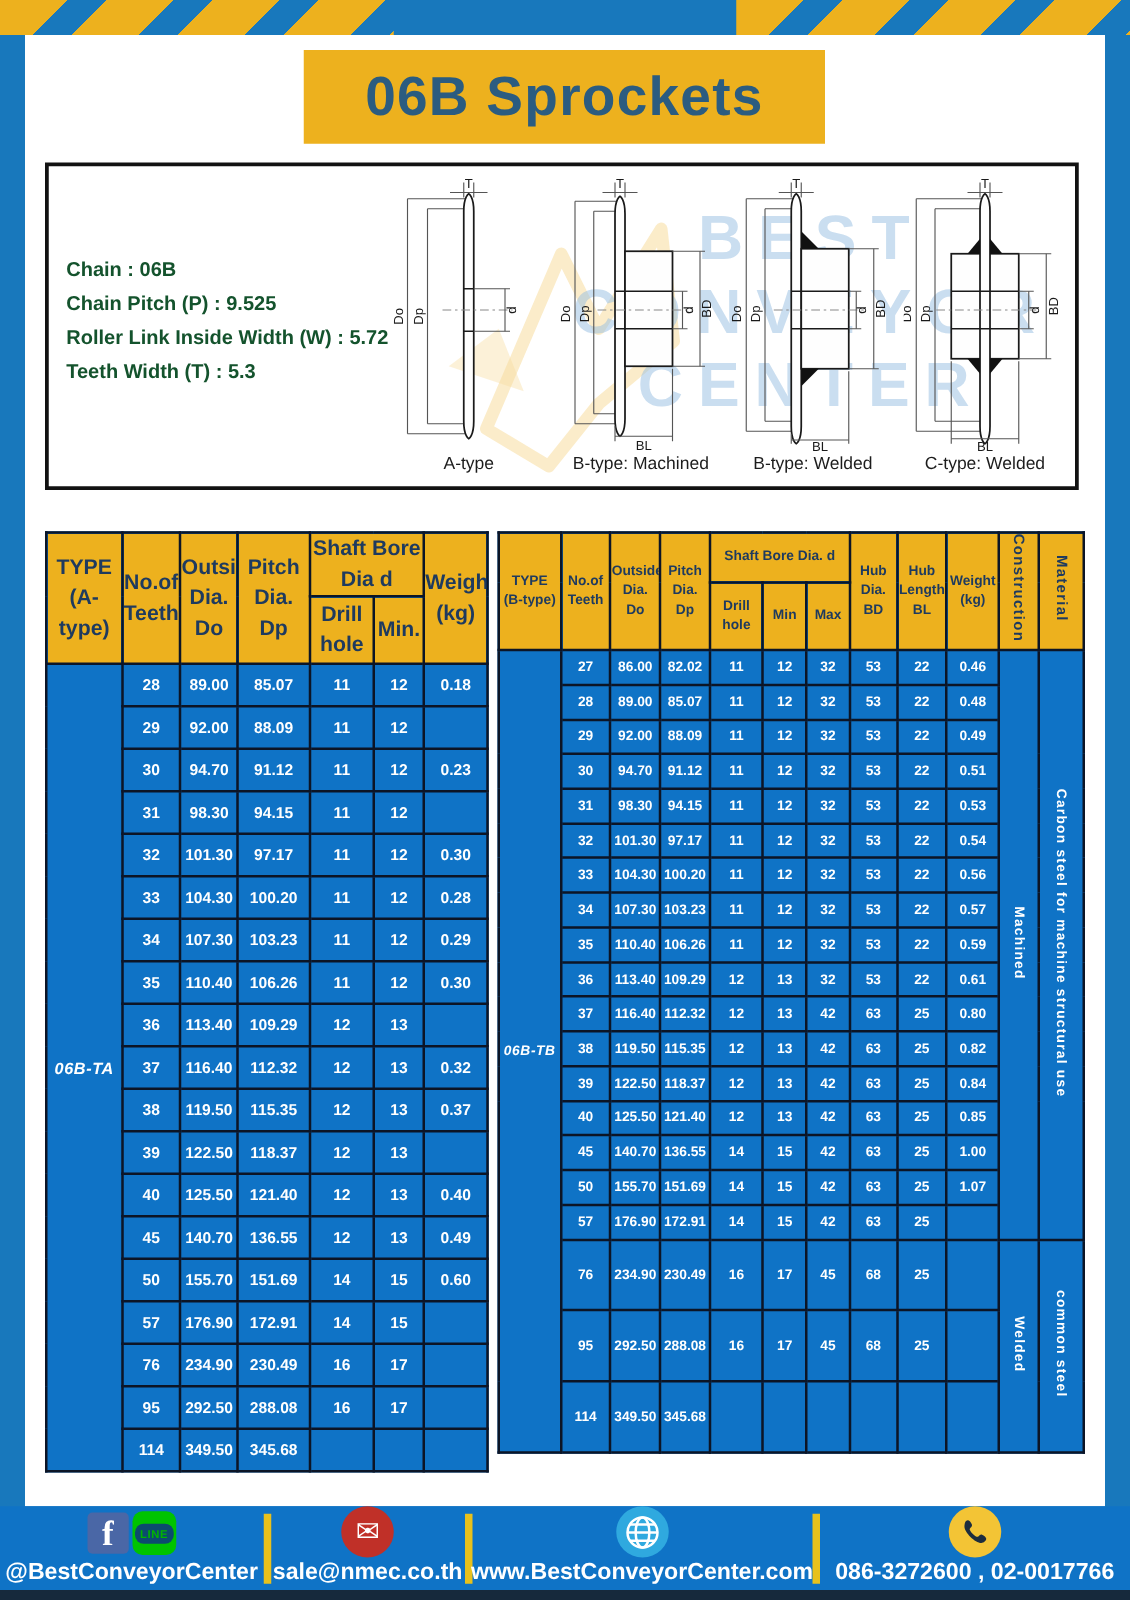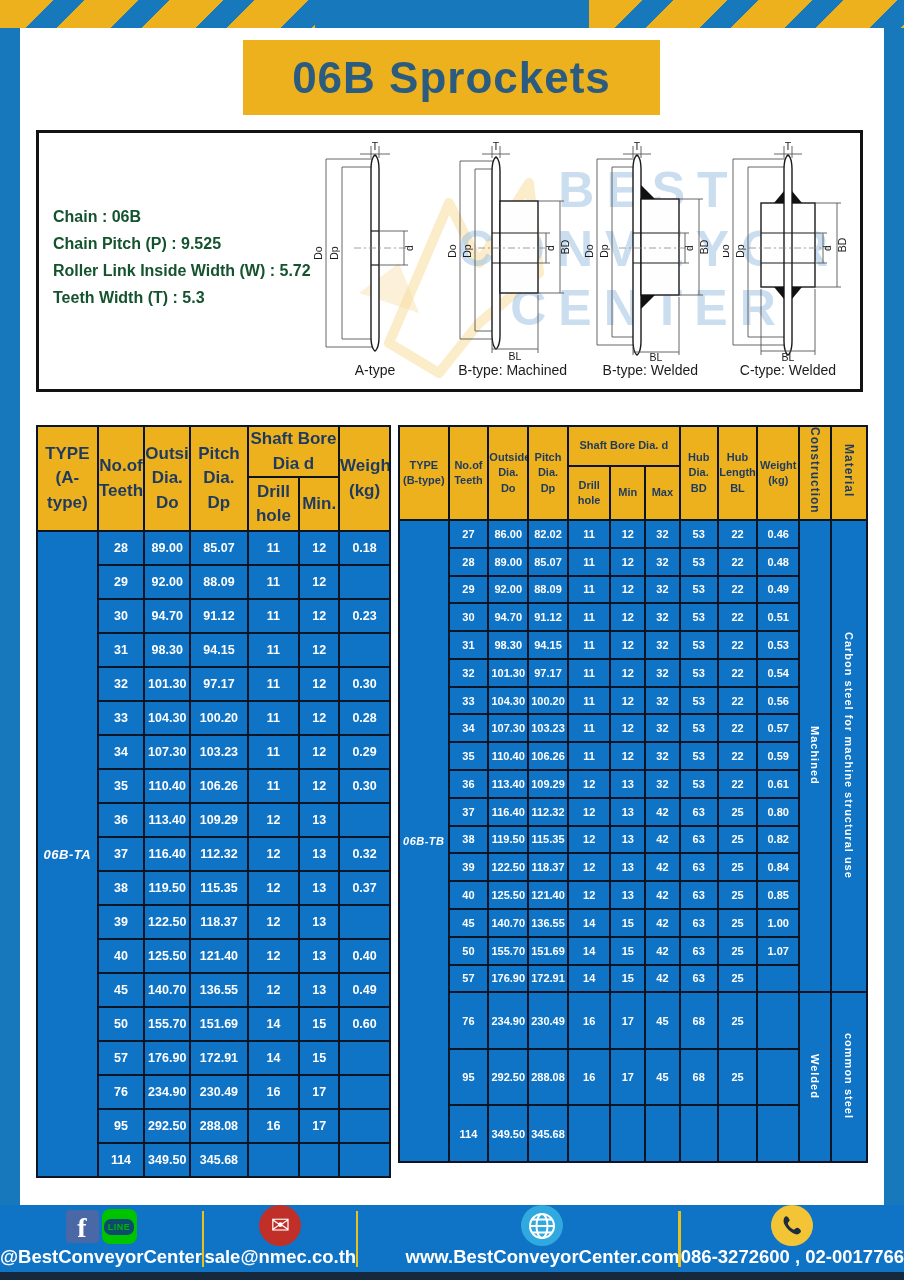--- a/index.html
+++ b/index.html
@@ -56,21 +56,21 @@
   thead th .vtext{font-size:12px;}
   td .vtext{font-weight:600;}
   
   .footer{position:absolute;left:0;top:1205px;width:904px;height:67px;background:#0F73C6;
           display:flex;align-items:stretch;}
   .f-sec{display:flex;flex-direction:column;align-items:center;justify-content:flex-end;
          padding-bottom:4px;}
   .f-sec .icons{display:flex;align-items:center;gap:3px;margin-bottom:2px;}
   .f-label{color:#fff;font-weight:bold;font-size:18.5px;white-space:nowrap;}
   .f-div{width:6px;height:56px;background:#E8C11C;align-self:center;}
-  .s1{width:212px;} .s2{width:156px;} .s3{width:272px;padding-left:48px;} .s4{width:250px;}
+  .s1{width:212px;} .s2{width:156px;} .s3{width:272px;} .s4{width:250px;}
   .fb-icon{width:33px;height:33px;background:#4A67A6;border-radius:4px;color:#fff;
            display:flex;align-items:flex-end;justify-content:center;font-weight:bold;
            font-size:28px;line-height:30px;font-family:"Liberation Serif",serif;}
   .line-icon{width:35px;height:35px;background:#00C300;border-radius:8px;display:flex;
              align-items:center;justify-content:center;}
   .line-bubble{background:#0c4a6e;border-radius:7px;padding:3px 4px;color:#00B300;
                font-size:9px;font-weight:bold;letter-spacing:0.5px;}
   .circle-icon{width:42px;height:42px;border-radius:50%;display:flex;align-items:center;
                justify-content:center;}
   .mail-circle{background:#C03028;color:#fff;font-size:23px;}

